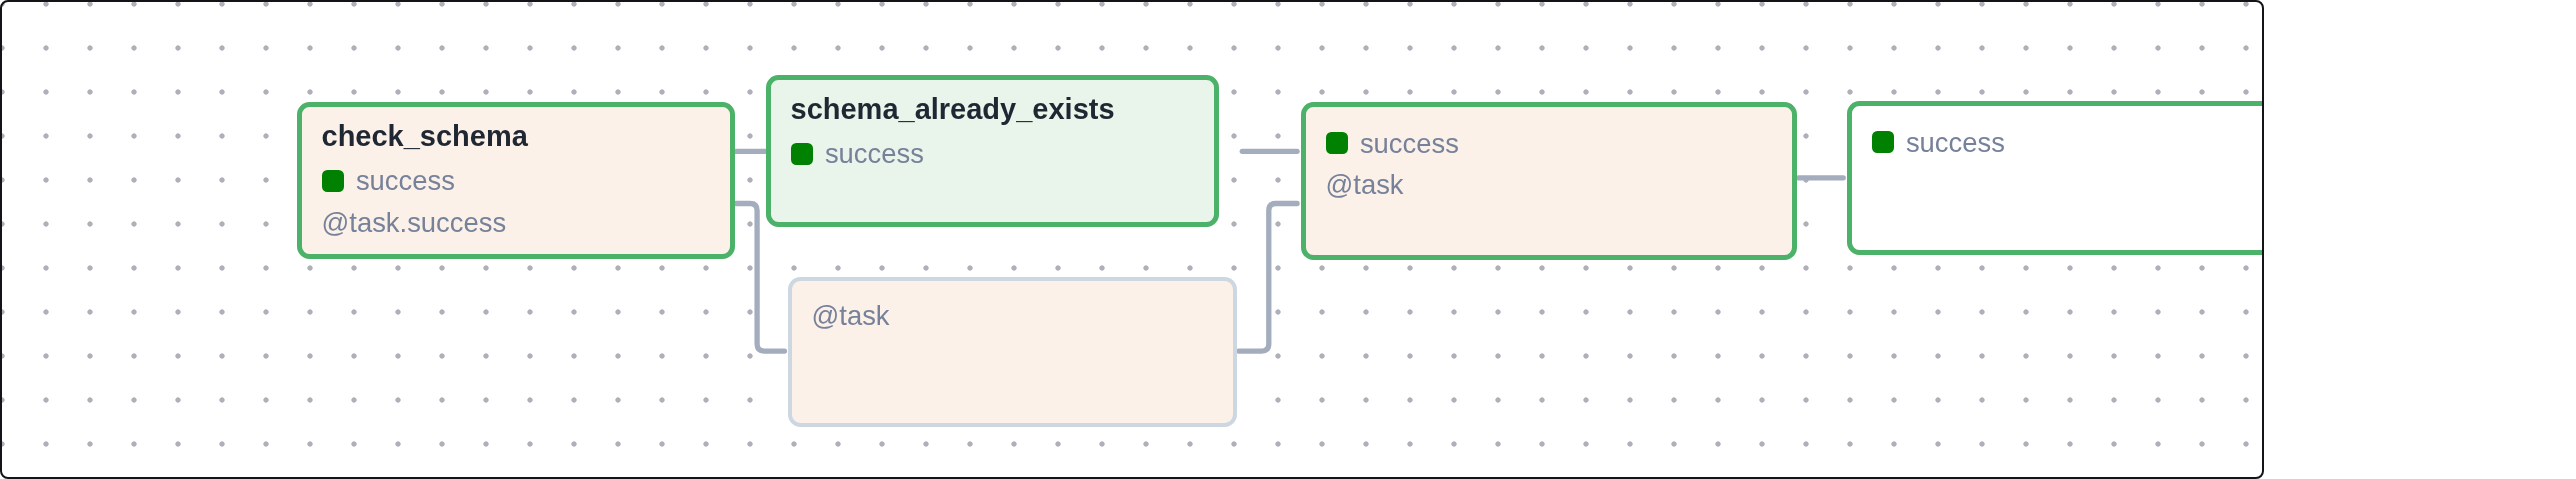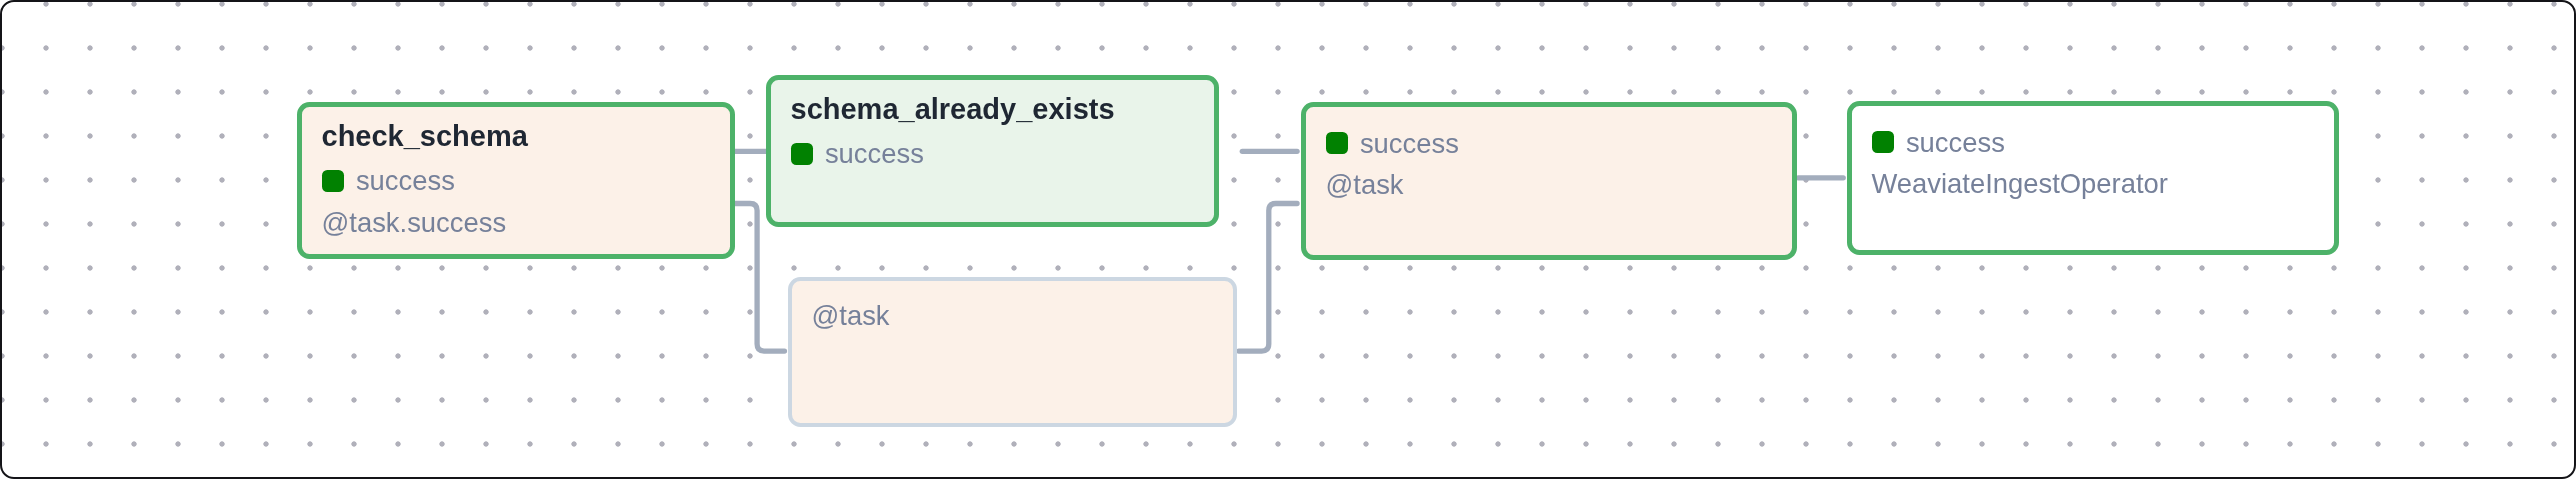--- a/index.html
+++ b/index.html
@@ -3,24 +3,24 @@
 <meta charset="utf-8">
 <style>
   html, body { margin: 0; padding: 0; background: #ffffff; }
   body {
     width: 2576px; height: 479px;
     font-family: "Liberation Sans", "DejaVu Sans", sans-serif;
     overflow: hidden;
   }
   .frame {
     position: relative;
-    width: 2576px; height: 479px;
+    width: 2264px; height: 479px;
     box-sizing: border-box;
     border: 2.7px solid #141418;
-    border-radius: 14px;
+    border-radius: 8px;
     background-color: #ffffff;
     background-image: radial-gradient(circle, #b0b0ba 2.3px, rgba(176,176,186,0) 3px);
     background-size: 44px 44px;
     background-position: 22px 24px;
     overflow: hidden;
     padding-left: 20px;
   }
   .edge-layer {
     position: absolute; left: 0; top: 0;
     width: 2576px; height: 479px;
@@ -105,16 +105,15 @@
       <span class="swatch" style="background: rgb(1, 129, 1);"></span>
       <span class="status-label">success</span>
     </div>
     <div class="node-operator">@task</div>
   </div>
     <div class="node" style="left: 1845px; top: 99px; width: 492px; height: 154px; background: rgb(255, 255, 255); border-color: rgb(77, 178, 105); border-width: 5.3px;">
     <div class="node-status">
       <span class="swatch" style="background: rgb(1, 129, 1);"></span>
       <span class="status-label">success</span>
     </div>
-    <div class="node-operator">WeaviateIngestOperator</div>
   </div>
   </div>
 
 
 </body></html>

